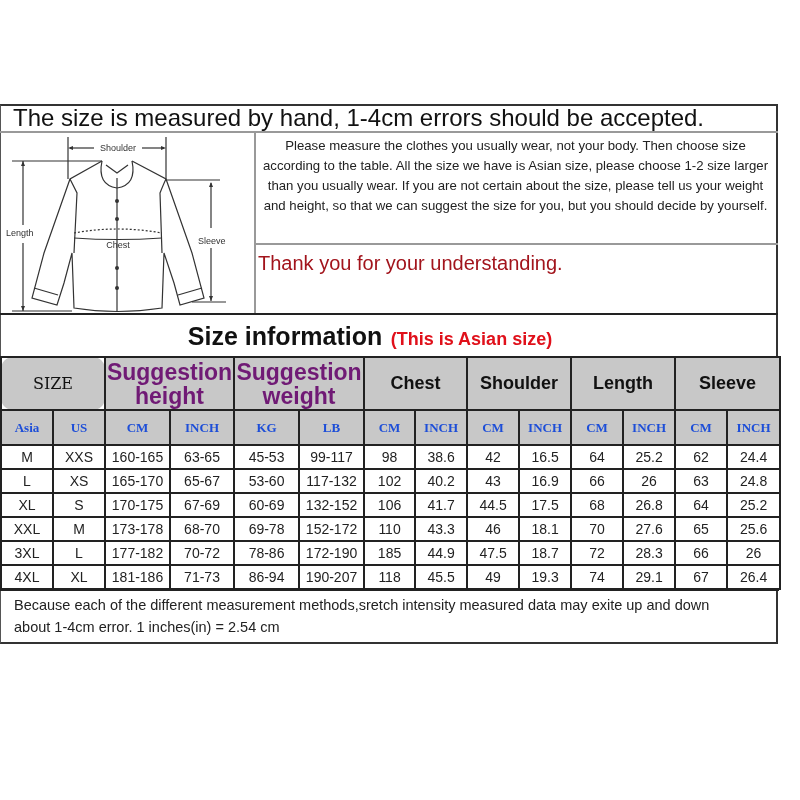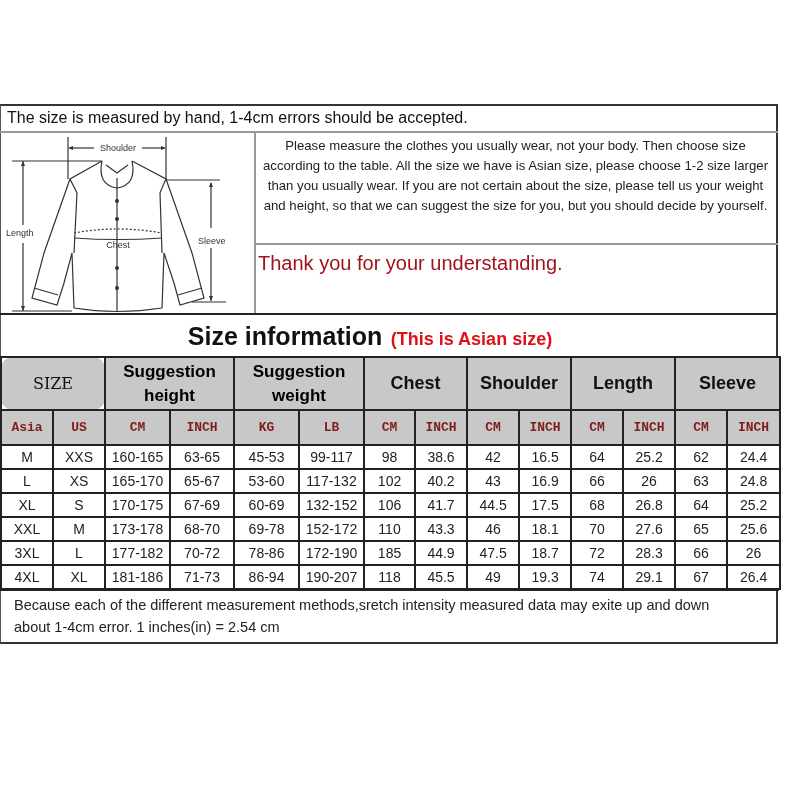--- a/index.html
+++ b/index.html
@@ -1,34 +1,34 @@
 <!DOCTYPE html>
 <html><head>
 <meta charset="utf-8">
 <style>
   html, body { margin:0; padding:0; background:#ffffff; }
   body { width:800px; height:800px; position:relative; overflow:hidden; font-family:"Liberation Sans", sans-serif; color:#111; }
   .frame { position:absolute; left:0; top:104px; width:778px; height:540px; border:2px solid #333; border-left:1px solid #555; box-sizing:border-box; }
-  .top-note { position:absolute; left:2px; top:104px; width:774px; height:27px; font-size:16px; line-height:28px; color:#111; padding-left:5px; }
+  .top-note { position:absolute; left:2px; top:104px; width:774px; height:27px; font-size:24px; line-height:28px; color:#111; padding-left:11px; }
   .top-note-sep { position:absolute; left:0; top:131px; width:778px; height:2px; background:#999; }
   .diagram { position:absolute; left:2px; top:133px; width:250px; height:180px; }
   .vsep { position:absolute; left:254px; top:133px; width:2px; height:180px; background:#999; }
   .instructions { position:absolute; left:258px; top:136px; width:515px; font-size:13.2px; line-height:20px; color:#222;text-align:center; }
   .hsep-mid { position:absolute; left:256px; top:243px; width:522px; height:2px; background:#999; }
   .warning { position:absolute; left:258px; top:248px; width:520px; font-size:20px; line-height:31px; color:#a2141c; }
   .title-top { position:absolute; left:0; top:313px; width:778px; height:2px; background:#222; }
   .title-row { position:absolute; left:0; top:316px; width:740px; height:40px; text-align:center; line-height:40px; }
   .title-main { font-size:25px; font-weight:bold; color:#111; }
   .title-sub { font-size:18px; font-weight:bold; color:#e0101a; margin-left:4px; }
   table.size { position:absolute; left:0; top:356px; width:779px; border-collapse:collapse; table-layout:fixed; }
   table.size td, table.size th { border:2px solid #222; text-align:center; padding:0; overflow:hidden; white-space:nowrap; }
   th.group { background:#c8c8c8; height:51px; font-size:18px; font-weight:bold; color:#111; }
-  th.group.red { color:#000000; font-size:17px; line-height:24px; white-space:normal; }
+  th.group.red { color:#701a75; font-size:23px; line-height:24px; white-space:normal; }
   th.group.mono { font-family:"DejaVu Serif", serif; font-weight:normal; font-size:16px;border-radius:12px; }
-  th.unit { background:#c8c8c8; height:33px; font-family:Liberation Mono, monospace; font-weight:bold; font-size:13px; color:#7f1d1d; }
+  th.unit { background:#c8c8c8; height:33px; font-family:Liberation Serif, serif; font-weight:bold; font-size:13px; color:#1d4ed8; }
   td.cell { height:22px; font-size:14px; color:#222; background:#fff; }
   .footer { position:absolute; left:13px; top:594px; width:774px; font-size:14.5px; line-height:22px; color:#222; padding-left:1px; }
   .footer-sep { position:absolute; left:0; top:589px; width:779px; height:2px; background:#222; }
   svg text { font-family:"Liberation Sans", sans-serif; }
 </style>
 </head>
 <body>
 
 <div class="frame"></div>
 

